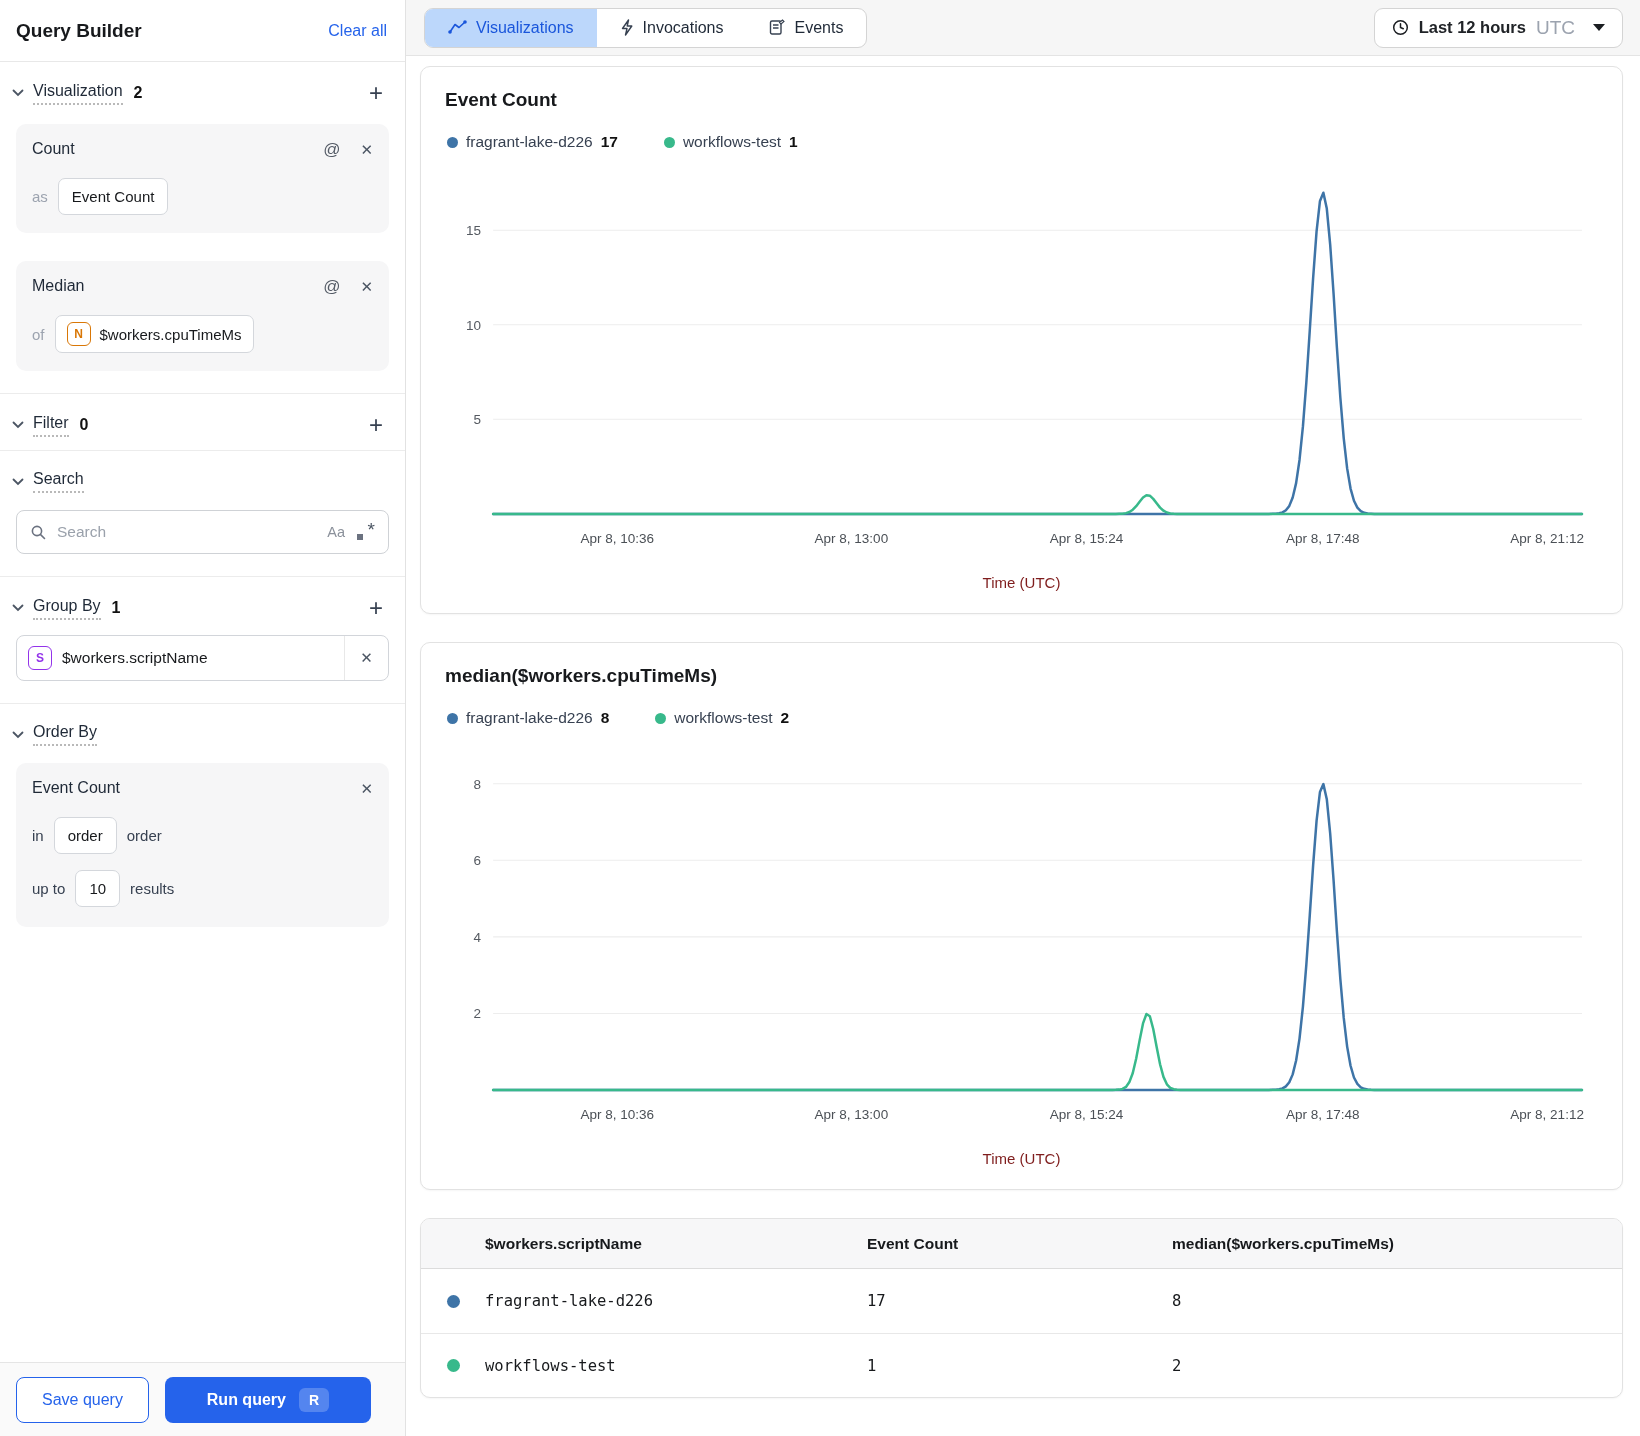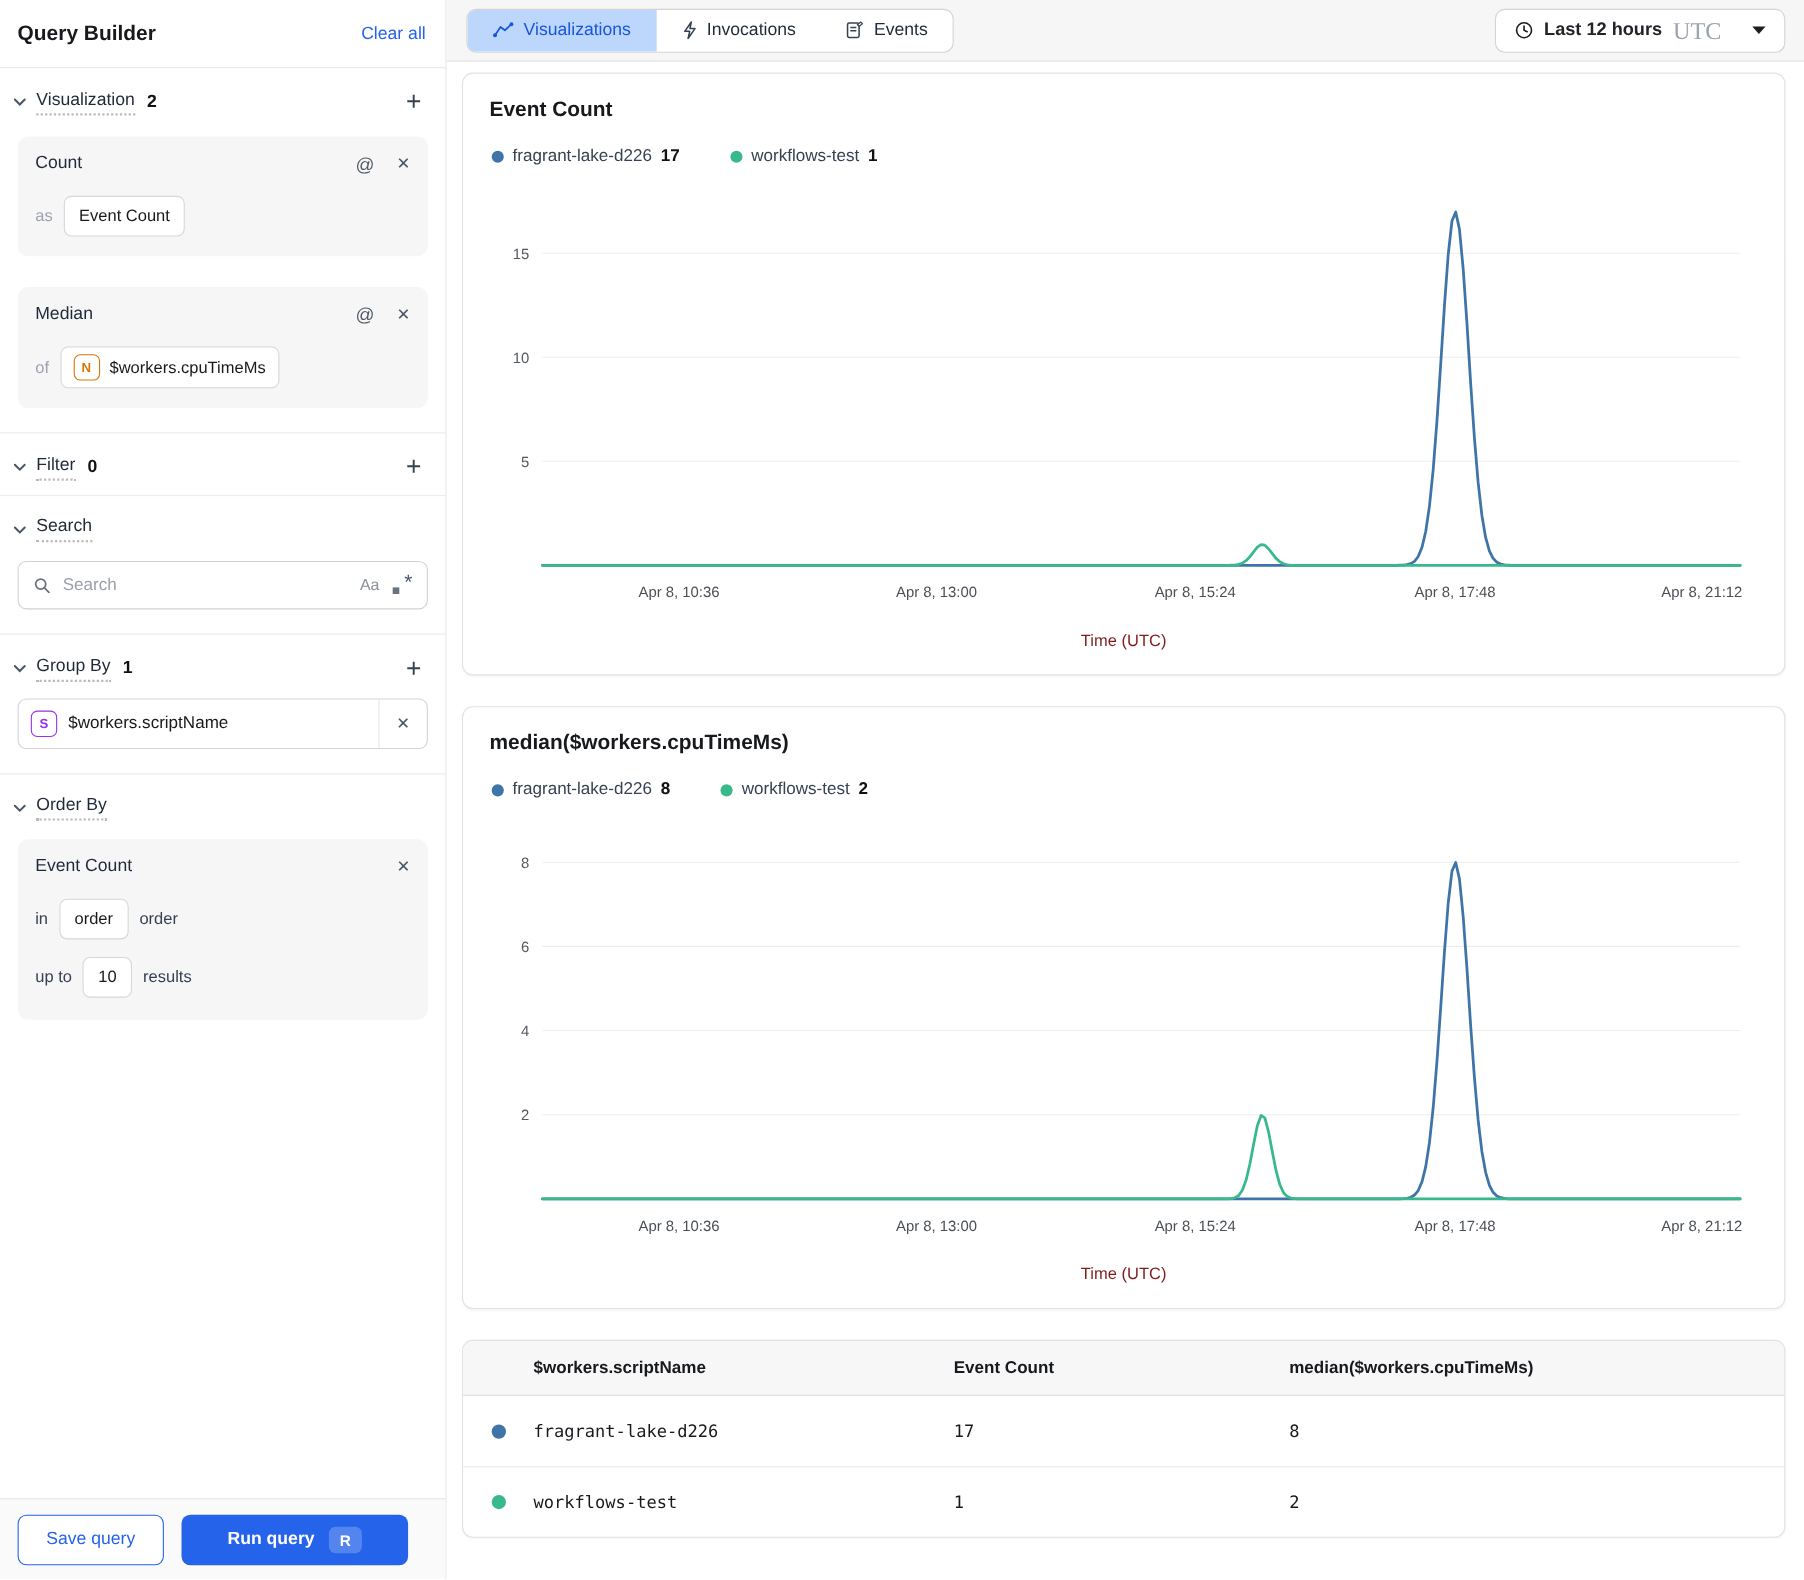--- a/index.html
+++ b/index.html
@@ -49,21 +49,21 @@
   .kbd-badge { background:rgba(255,255,255,0.22); border-radius:6px; padding:4px 10px; font-size:14px; font-weight:600; }
 
   
   .main { flex:1; display:flex; flex-direction:column; background:#fff; min-width:0; }
   .main-header { height:56px; flex:0 0 56px; background:#f6f6f6; border-bottom:1px solid #e4e4e4; display:flex; align-items:center; justify-content:space-between; padding:0 17px 0 18px; }
   .tab-group { display:flex; border:1px solid #d4d4d4; border-radius:9px; background:#fff; overflow:hidden; height:40px; }
   .tab { display:flex; align-items:center; gap:9px; padding:0 23px; font-size:16px; color:#1f2937; background:none; border:none; font-family:inherit; cursor:pointer; }
   .tab.active { background:#bcd7fb; color:#1a56db; }
   .time-range { height:40px; border:1px solid #d4d4d4; border-radius:9px; background:#fff; display:flex; align-items:center; gap:10px; padding:0 17px; cursor:pointer; font-family:inherit; }
   .tr-label { font-size:16.5px; font-weight:600; color:#202327; }
-  .tr-tz { font-size:22px; color:#9ca3af; margin-right:14px;font-family:Liberation Serif, serif; }
+  .tr-tz { font-size:19px; color:#9ca3af; margin-right:4px; }
   .caret-down { width:0; height:0; border-left:6px solid transparent; border-right:6px solid transparent; border-top:7px solid #1b1e22; margin-left:4px; }
 
   .content { flex:1; padding:10px 17px 0 14px; overflow:hidden; }
   .card { border:1px solid #e2e2e2; border-radius:10px; background:#fff; box-shadow:0 1px 2px rgba(0,0,0,0.04); }
   .chart-card { padding:22px 24px 10px; margin-bottom:28px; }
   .chart-title { font-size:19px; font-weight:700; color:#17191c; }
   .legend { display:flex; gap:46px; margin:22px 0 10px 2px; }
   .legend-item { display:flex; align-items:center; gap:8px; cursor:pointer; }
   .ldot { width:11px; height:11px; border-radius:50%; display:inline-block; }
   .lname { font-size:15.5px; color:#374151; }

